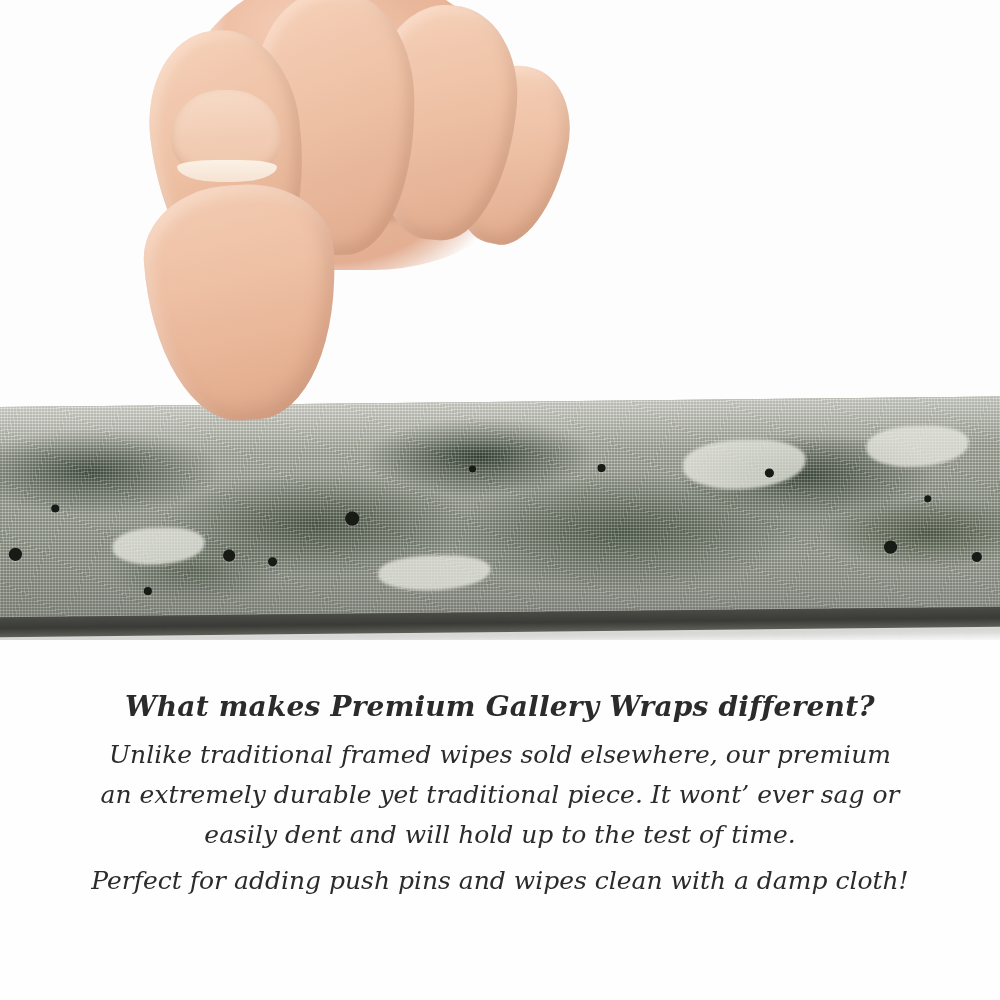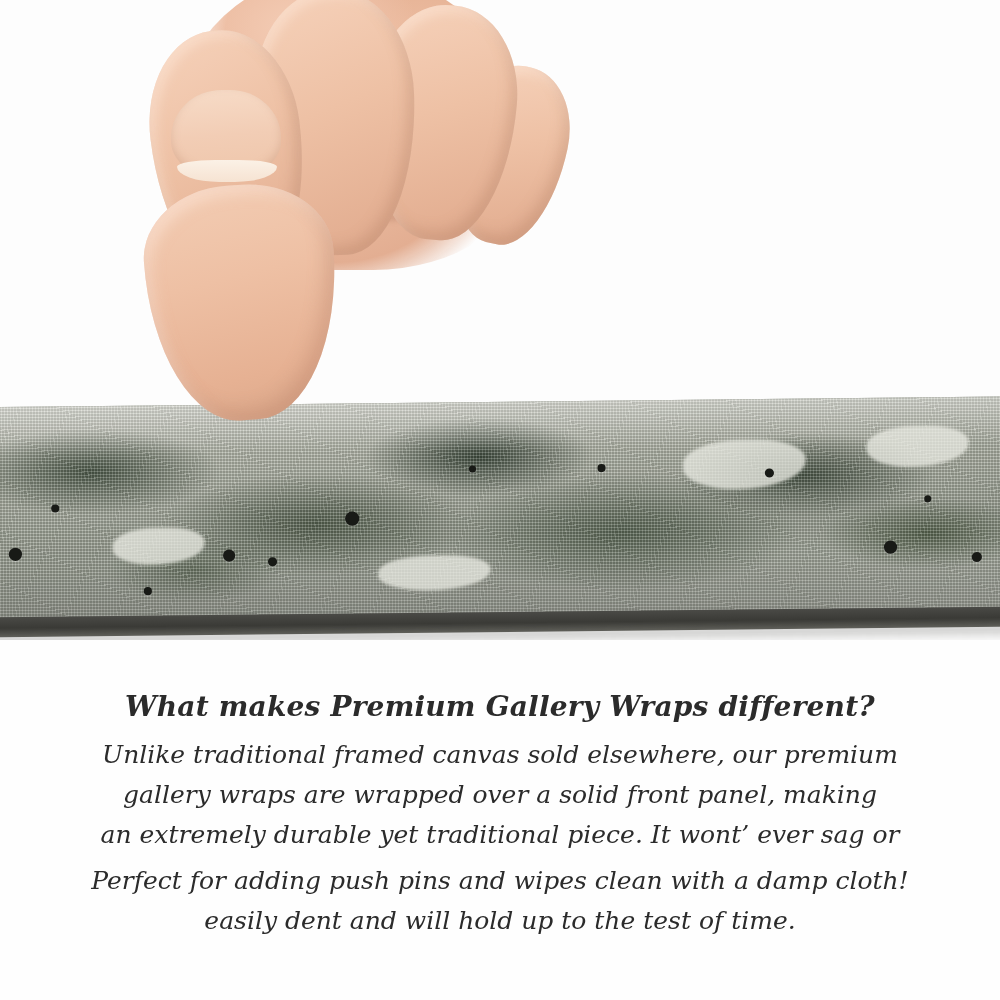--- a/index.html
+++ b/index.html
@@ -239,20 +239,19 @@
       <div class="speck" style="left:916px; top:96px;  width:7px;  height:7px;"></div>
       <div class="speck" style="left:150px; top:178px; width:8px;  height:8px;"></div>
     </div>
 
     <div class="strip-edge"></div>
     <div class="strip-shadow"></div>
   </div>
 
   <div class="caption">
     <div class="caption-title">What makes Premium Gallery Wraps different?</div>
-    <div class="caption-line">Unlike traditional framed canvas sold elsewhere, our premium</div>
-    <div class="caption-line">gallery wraps are wrapped over a solid front panel, making</div>
+    <div class="caption-line">Unlike traditional framed wipes sold elsewhere, our premium</div>
     <div class="caption-line">an extremely durable yet traditional piece. It wont’ ever sag or</div>
+    <div class="caption-line">easily dent and will hold up to the test of time.</div>
     <div class="caption-line caption-last">Perfect for adding push pins and wipes clean with a damp cloth!</div>
-    <div class="caption-line">easily dent and will hold up to the test of time.</div>
   </div>
 
 </div>
 
 </body></html>

